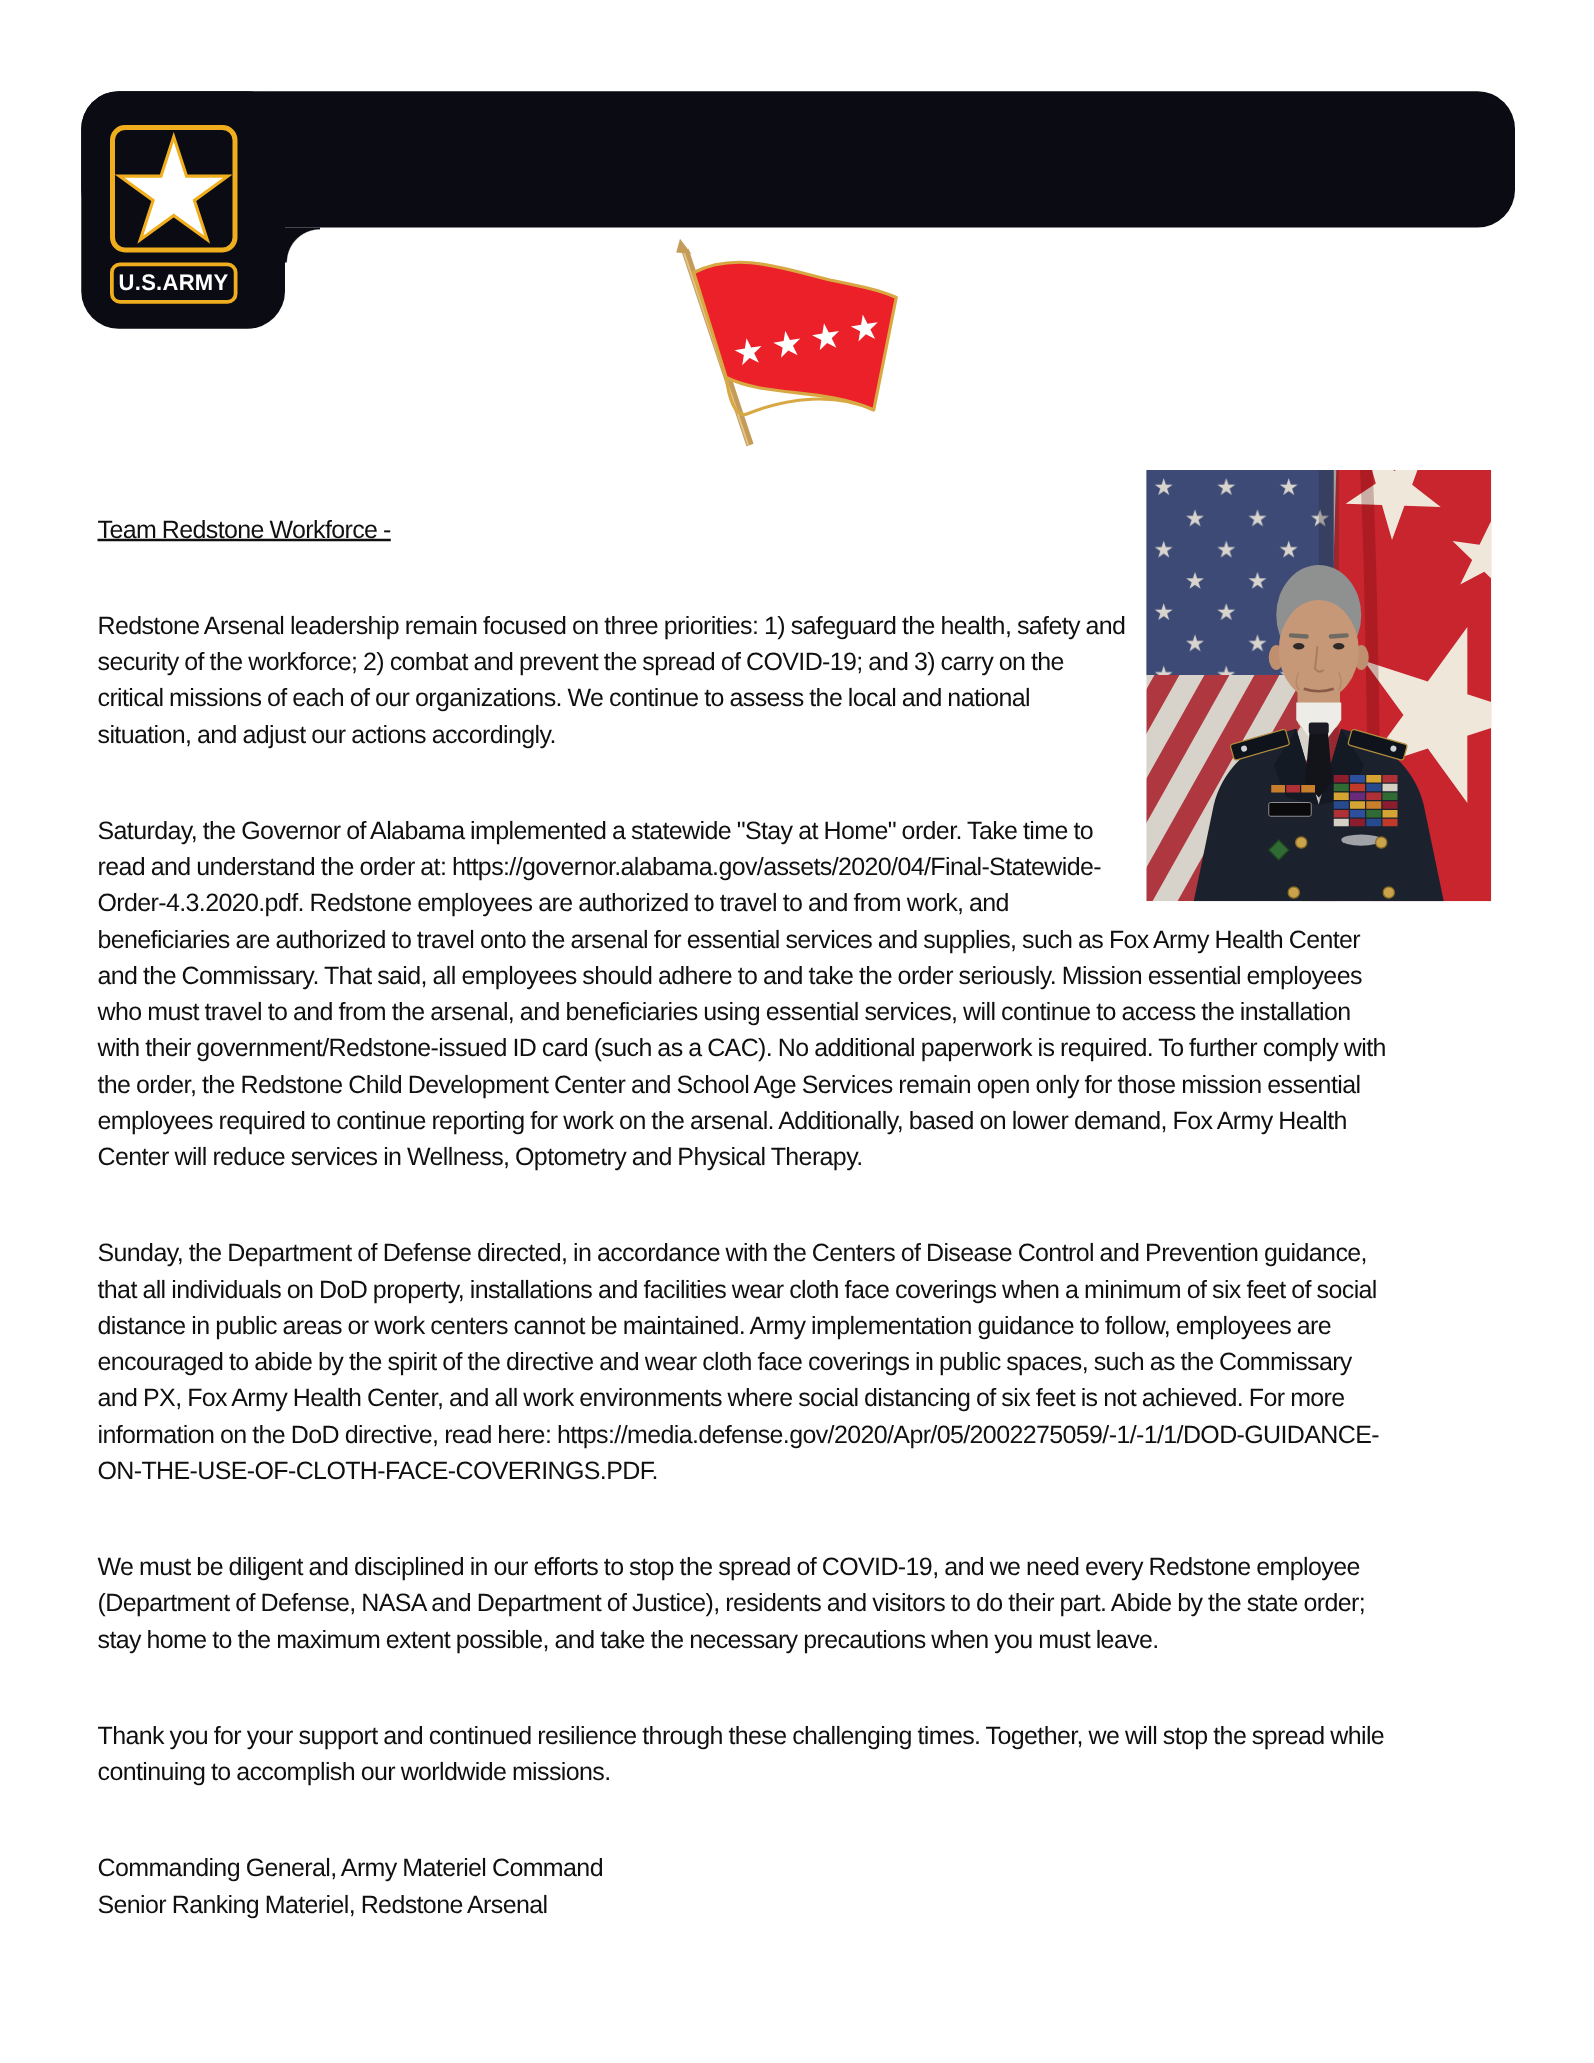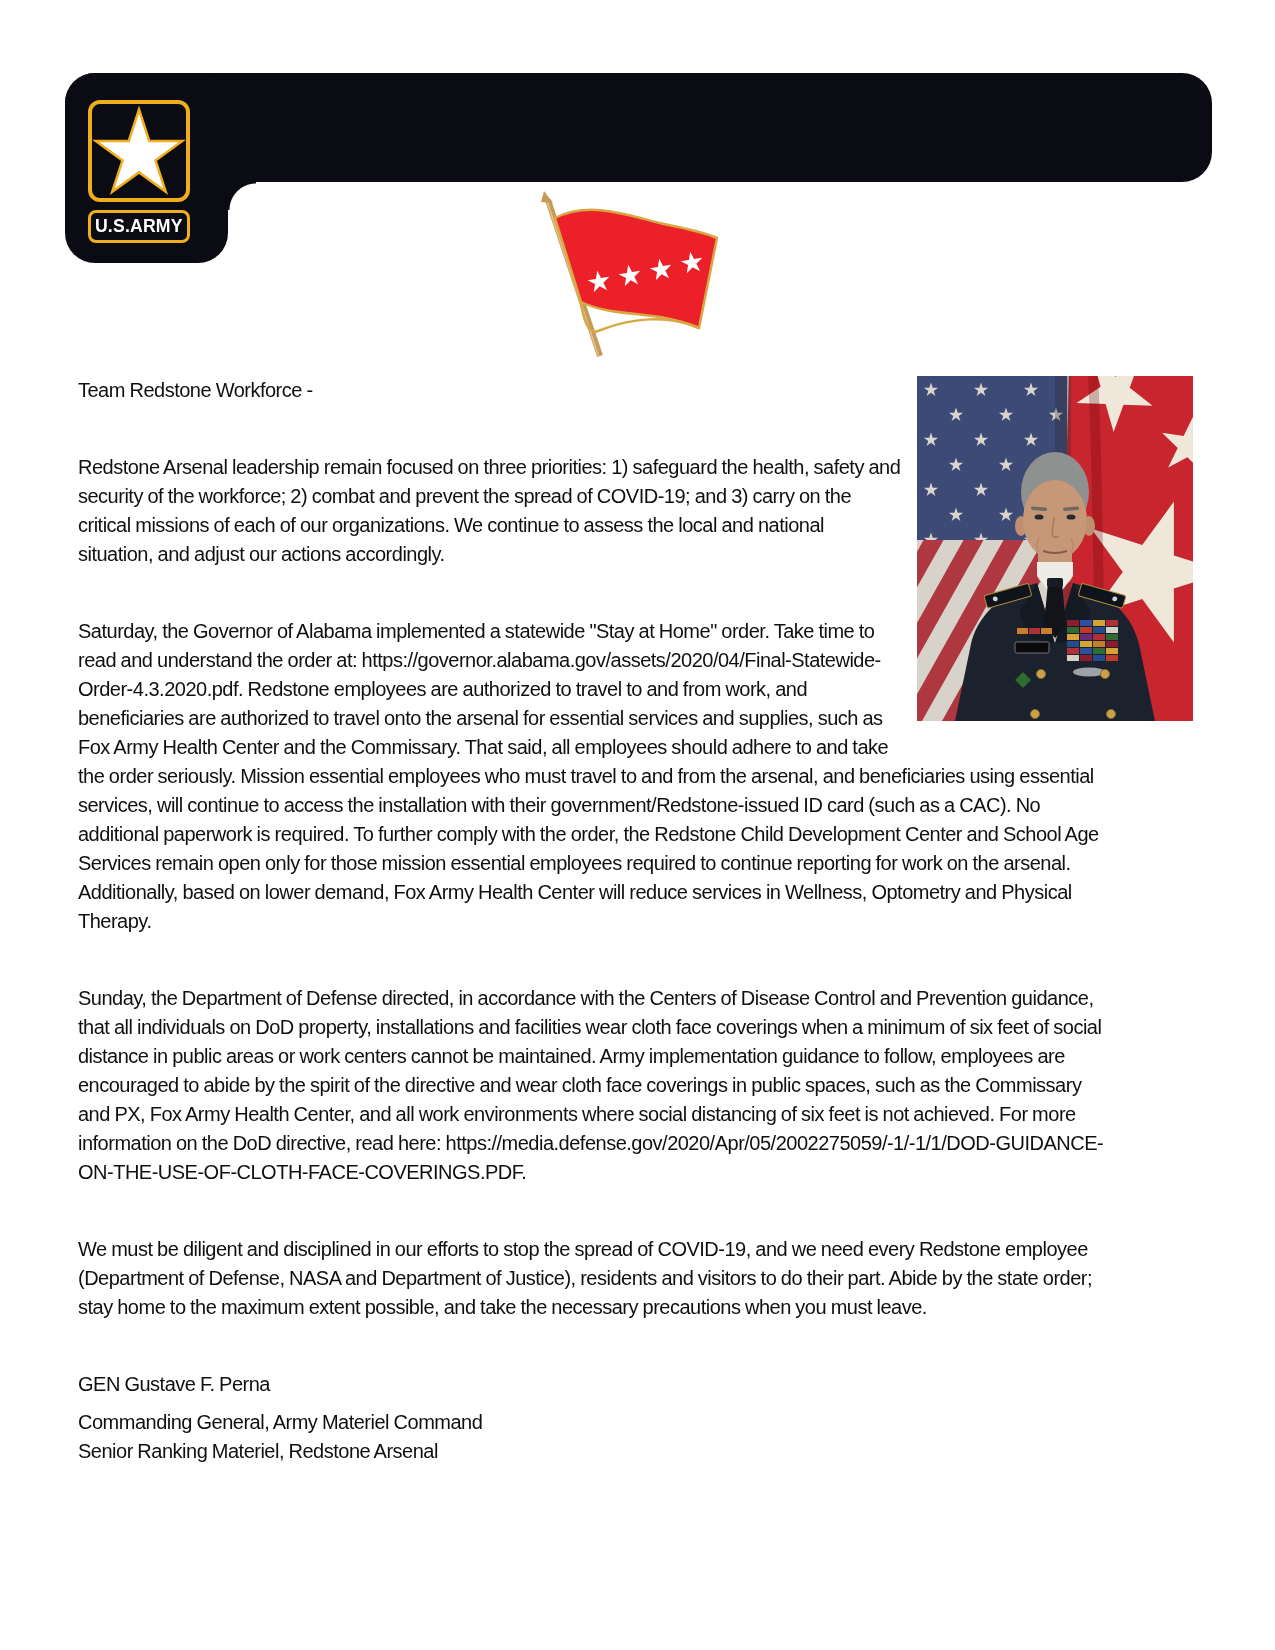--- a/index.html
+++ b/index.html
@@ -72,21 +72,21 @@
     width:276px;height:345px;
     margin:0 -79px 16px 14px;
   }
   .portrait-float svg{display:block;width:100%;height:100%;}
   .content p{
     font-size:20px;line-height:29px;
     letter-spacing:-0.5px;word-spacing:-0.5px;
     margin:0 0 48px 0;
     text-align:left;
   }
-  p.greeting{}
+  p.greeting{margin-top:34px;text-decoration:underline;}
   p.sig-name{margin-bottom:9px;}
   p.sig-roles{margin-bottom:4px;}
   .defs-holder{position:absolute;width:0;height:0;overflow:hidden;}
 </style>
 </head>
 <body>
 
 <svg class="defs-holder" aria-hidden="true">
   <defs>
     <path id="st" d="M0,-10 L2.25,-3.09 L9.51,-3.09 L3.63,1.18 L5.88,8.09 L0,3.82 L-5.88,8.09 L-3.63,1.18 L-9.51,-3.09 L-2.25,-3.09 Z"></path>
@@ -239,21 +239,21 @@
           <path d="M154,162 Q158,170 154,176" stroke="#b3805f" stroke-width="1.2" fill="none" opacity="0.7"></path>
         </g>
       </svg>
     </div>
 
     <p class="greeting">Team Redstone Workforce -</p>
     <p>Redstone Arsenal leadership remain focused on three priorities: 1) safeguard the health, safety and security of the workforce; 2) combat and prevent the spread of COVID-19; and 3) carry on the critical missions of each of our organizations. We continue to assess the local and national situation, and adjust our actions accordingly.</p>
     <p>Saturday, the Governor of Alabama implemented a statewide "Stay at Home" order. Take time to read and understand the order at: https://governor.alabama.gov/assets/2020/04/Final-Statewide-Order-4.3.2020.pdf. Redstone employees are authorized to travel to and from work, and beneficiaries are authorized to travel onto the arsenal for essential services and supplies, such as Fox Army Health Center and the Commissary. That said, all employees should adhere to and take the order seriously. Mission essential employees who must travel to and from the arsenal, and beneficiaries using essential services, will continue to access the installation with their government/Redstone-issued ID card (such as a CAC). No additional paperwork is required. To further comply with the order, the Redstone Child Development Center and School Age Services remain open only for those mission essential employees required to continue reporting for work on the arsenal. Additionally, based on lower demand, Fox Army Health Center will reduce services in Wellness, Optometry and Physical Therapy.</p>
     <p>Sunday, the Department of Defense directed, in accordance with the Centers of Disease Control and Prevention guidance, that all individuals on DoD property, installations and facilities wear cloth face coverings when a minimum of six feet of social distance in public areas or work centers cannot be maintained. Army implementation guidance to follow, employees are encouraged to abide by the spirit of the directive and wear cloth face coverings in public spaces, such as the Commissary and PX, Fox Army Health Center, and all work environments where social distancing of six feet is not achieved. For more information on the DoD directive, read here: https://media.defense.gov/2020/Apr/05/2002275059/-1/-1/1/DOD-GUIDANCE-ON-THE-USE-OF-CLOTH-FACE-COVERINGS.PDF.</p>
     <p>We must be diligent and disciplined in our efforts to stop the spread of COVID-19, and we need every Redstone employee (Department of Defense, NASA and Department of Justice), residents and visitors to do their part. Abide by the state order; stay home to the maximum extent possible, and take the necessary precautions when you must leave.</p>
-
-    <p class="sig-name">GEN Gustave F. Perna</p>
+    <p>Thank you for your support and continued resilience through these challenging times. Together, we will stop the spread while continuing to accomplish our worldwide missions.</p>
+
     <p class="sig-roles">
       <span>Commanding General, Army Materiel Command</span><br>
       <span>Senior Ranking Materiel, Redstone Arsenal</span>
     </p>
   </div>
 
 </div>
 
 </body></html>

